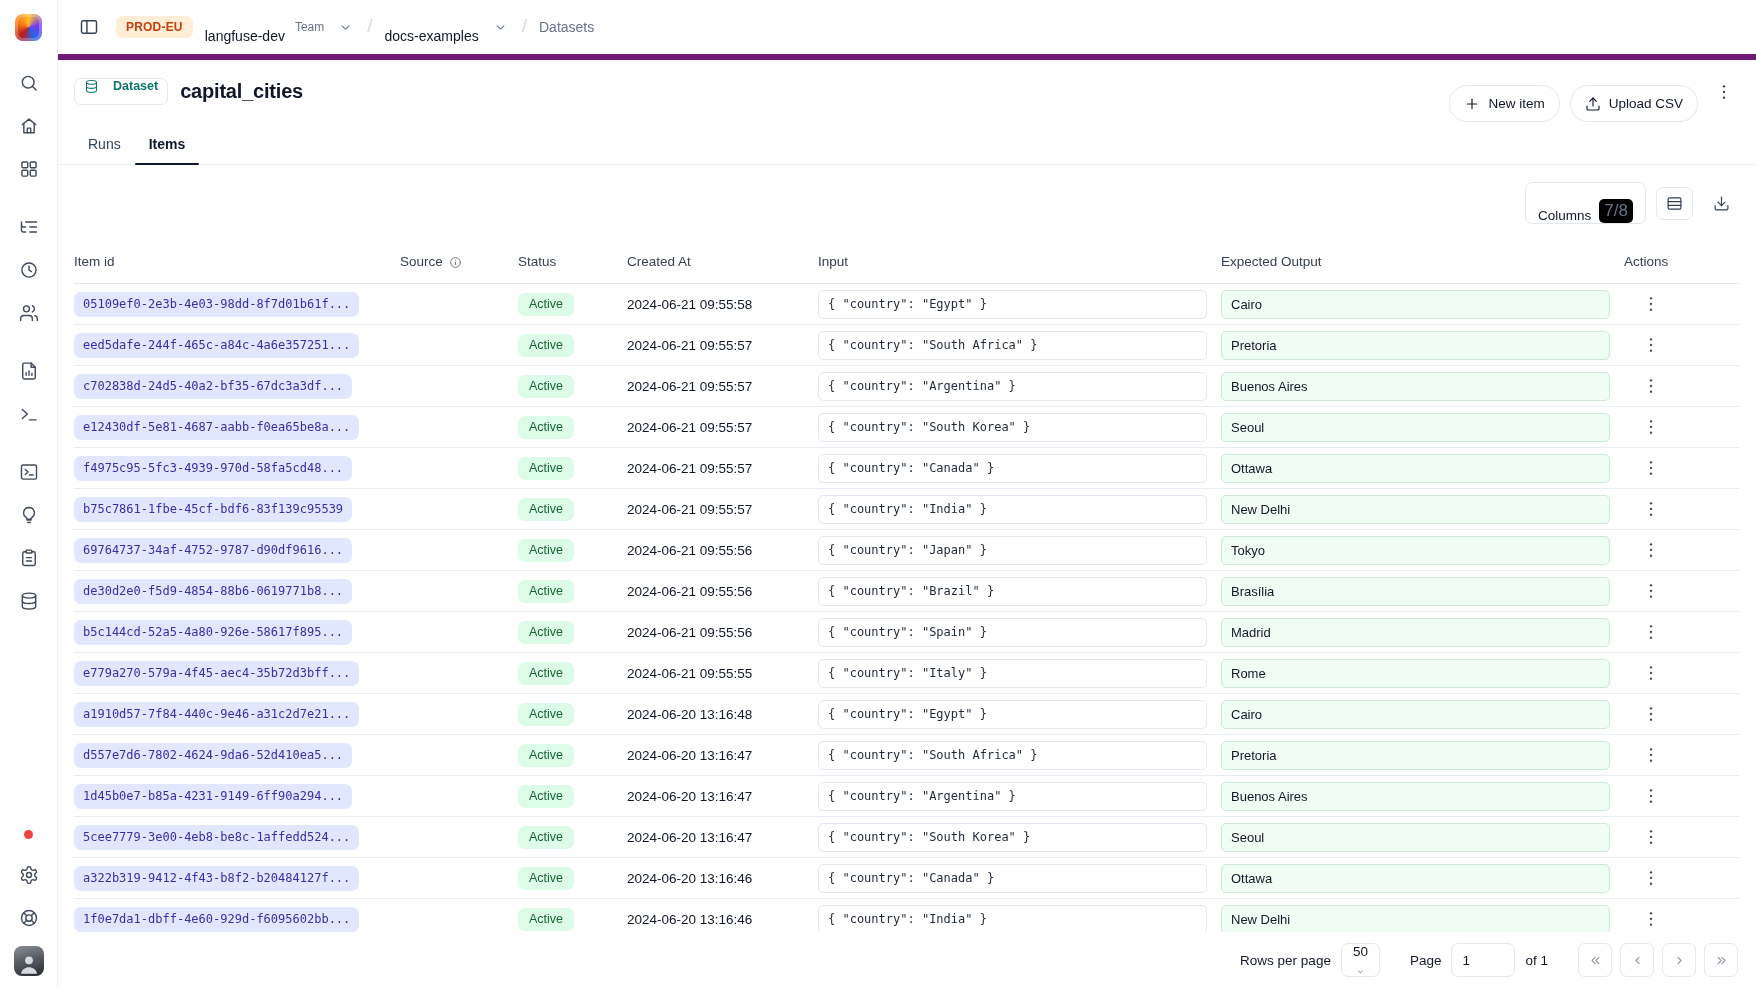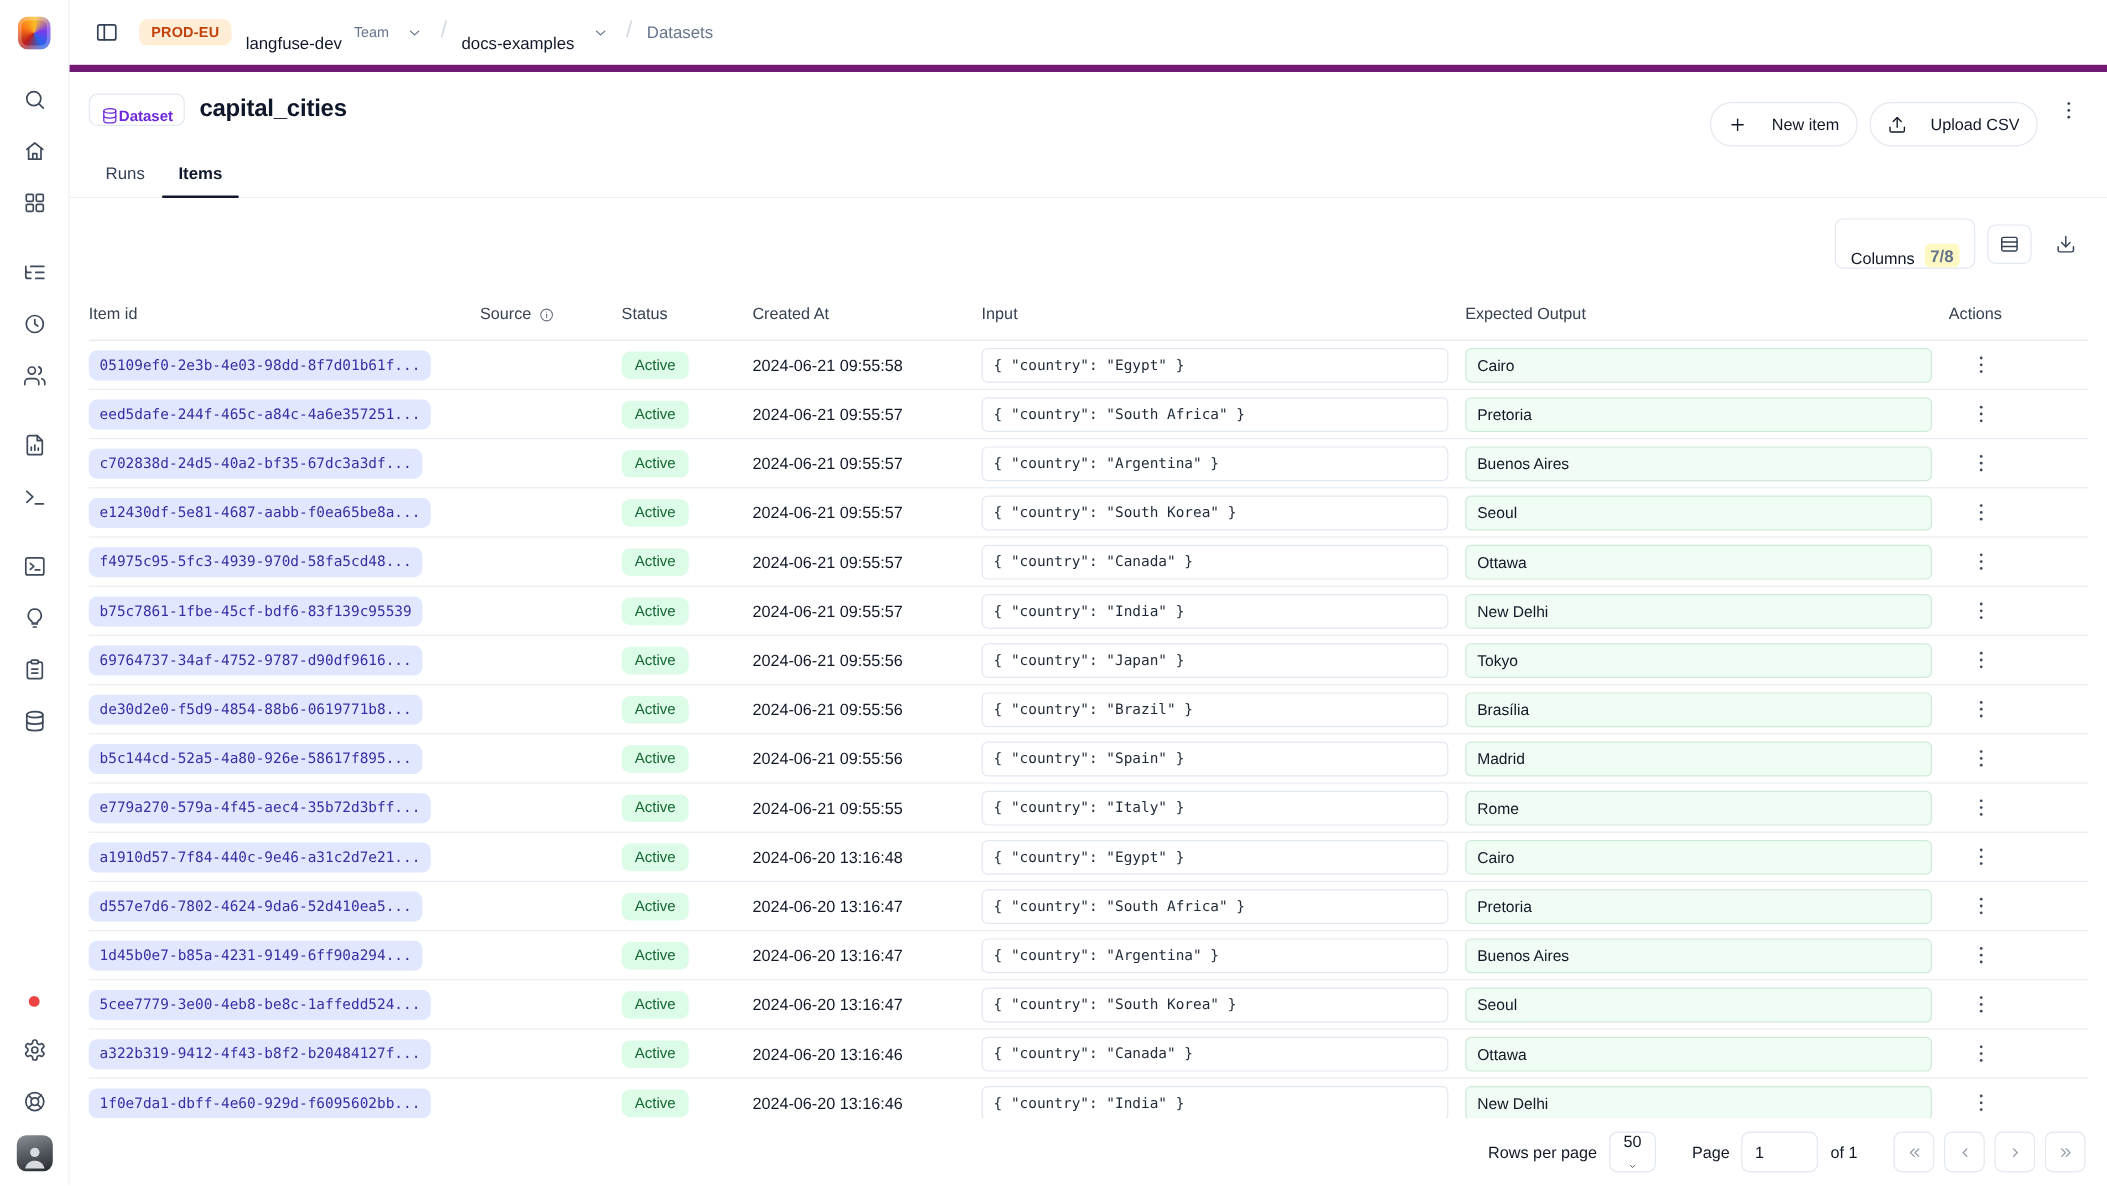--- a/index.html
+++ b/index.html
@@ -41,39 +41,39 @@
   .panel-toggle{width:30px;height:30px;display:flex;align-items:center;justify-content:center;border:none;background:none;color:#334155;border-radius:6px;}
   .env-badge{background:var(--env-badge-bg);color:var(--env-badge-text);font-size:12px;font-weight:700;
     padding:4px 10px;border-radius:7px;letter-spacing:.2px;cursor:pointer;}
   .crumb-name{font-weight:500;color:#111827;margin-top:18px;}
   .crumb-plan{font-size:12px;color:var(--muted);margin-left:-2px;}
   .crumb-chevron{border:none;background:none;color:#64748b;padding:2px;display:flex;}
   .crumb-slash{color:#d5dbe3;font-size:19px;font-weight:300;transform:translateY(-1px);}
   .crumb-muted{color:var(--muted);}
 
   .page-header{height:63px;flex:none;display:flex;align-items:center;gap:12px;padding:0 16px;}
-  .type-badge{display:inline-flex;align-items:flex-end;gap:0;height:27px;padding:0 9px;
-    border:1px solid var(--border);border-radius:7px;font-size:12.5px;font-weight:600;color:#6d28d9;}
+  .type-badge{display:inline-flex;align-items:flex-start;gap:14px;height:27px;padding:0 9px;
+    border:1px solid var(--border);border-radius:7px;font-size:12.5px;font-weight:600;color:#0f766e;}
   .page-title{font-size:20px;font-weight:700;letter-spacing:-.2px;}
   .header-actions{margin-left:auto;display:flex;align-items:center;gap:10px;}
-  .btn{display:inline-flex;align-items:center;gap:20px;height:37px;padding:0 14px;border:1px solid var(--border);
+  .btn{display:inline-flex;align-items:center;gap:8px;height:37px;padding:0 14px;border:1px solid var(--border);
     border-radius:18px;background:#fff;font-size:13.5px;font-weight:500;color:#111827;margin-top:24px;}
   .btn .icn{width:16px;height:16px;}
   .ghost-icon-btn{width:32px;height:37px;display:flex;align-items:center;justify-content:center;border:none;background:none;color:#334155;border-radius:7px;}
 
   .tabs{flex:none;display:flex;align-items:stretch;height:42px;padding:0 16px;border-bottom:1px solid #eef1f5;}
   .tab{position:relative;display:flex;align-items:center;padding:0 14px;border:none;background:none;
     font-size:14px;font-weight:500;color:#334155;}
   .tab.active{color:var(--tab-active);font-weight:600;}
   .tab.active::after{content:"";position:absolute;left:0;right:0;bottom:-1px;height:2.5px;background:var(--tab-active);border-radius:2px;}
 
   .toolbar{flex:none;display:flex;align-items:center;justify-content:flex-end;gap:10px;padding:17px 16px 15px;}
   .columns-btn{display:inline-flex;align-items:flex-end;gap:8px;height:42px;padding:0 12px;
     border:1px solid var(--border);border-radius:7px;background:#fff;font-size:13.5px;font-weight:500;color:#111827;}
-  .count-chip{background:#fef9c3;color:#64748b;font-size:14px;font-weight:700;border-radius:5px;padding:2px 5px;}
+  .count-chip{background:#000000;color:#64748b;font-size:17px;font-weight:400;border-radius:5px;padding:2px 5px;}
   .tool-icon-btn{width:37px;height:33px;border:1px solid var(--border);border-radius:7px;background:#fff;
     display:flex;align-items:center;justify-content:center;color:#334155;}
   .tool-icon-btn .icn{width:17px;height:17px;}
   .tool-icon-btn.borderless{border:none;}
 
   
   .table{flex:1;min-height:0;padding:0 16px;overflow:hidden;}
   .trow{display:grid;grid-template-columns:326px 118px 109px 191px 403px 403px 1fr;align-items:center;
     border-bottom:1px solid var(--row-border);}
   .thead-row{height:45px;border-bottom:1px solid #e3e8ee;}

